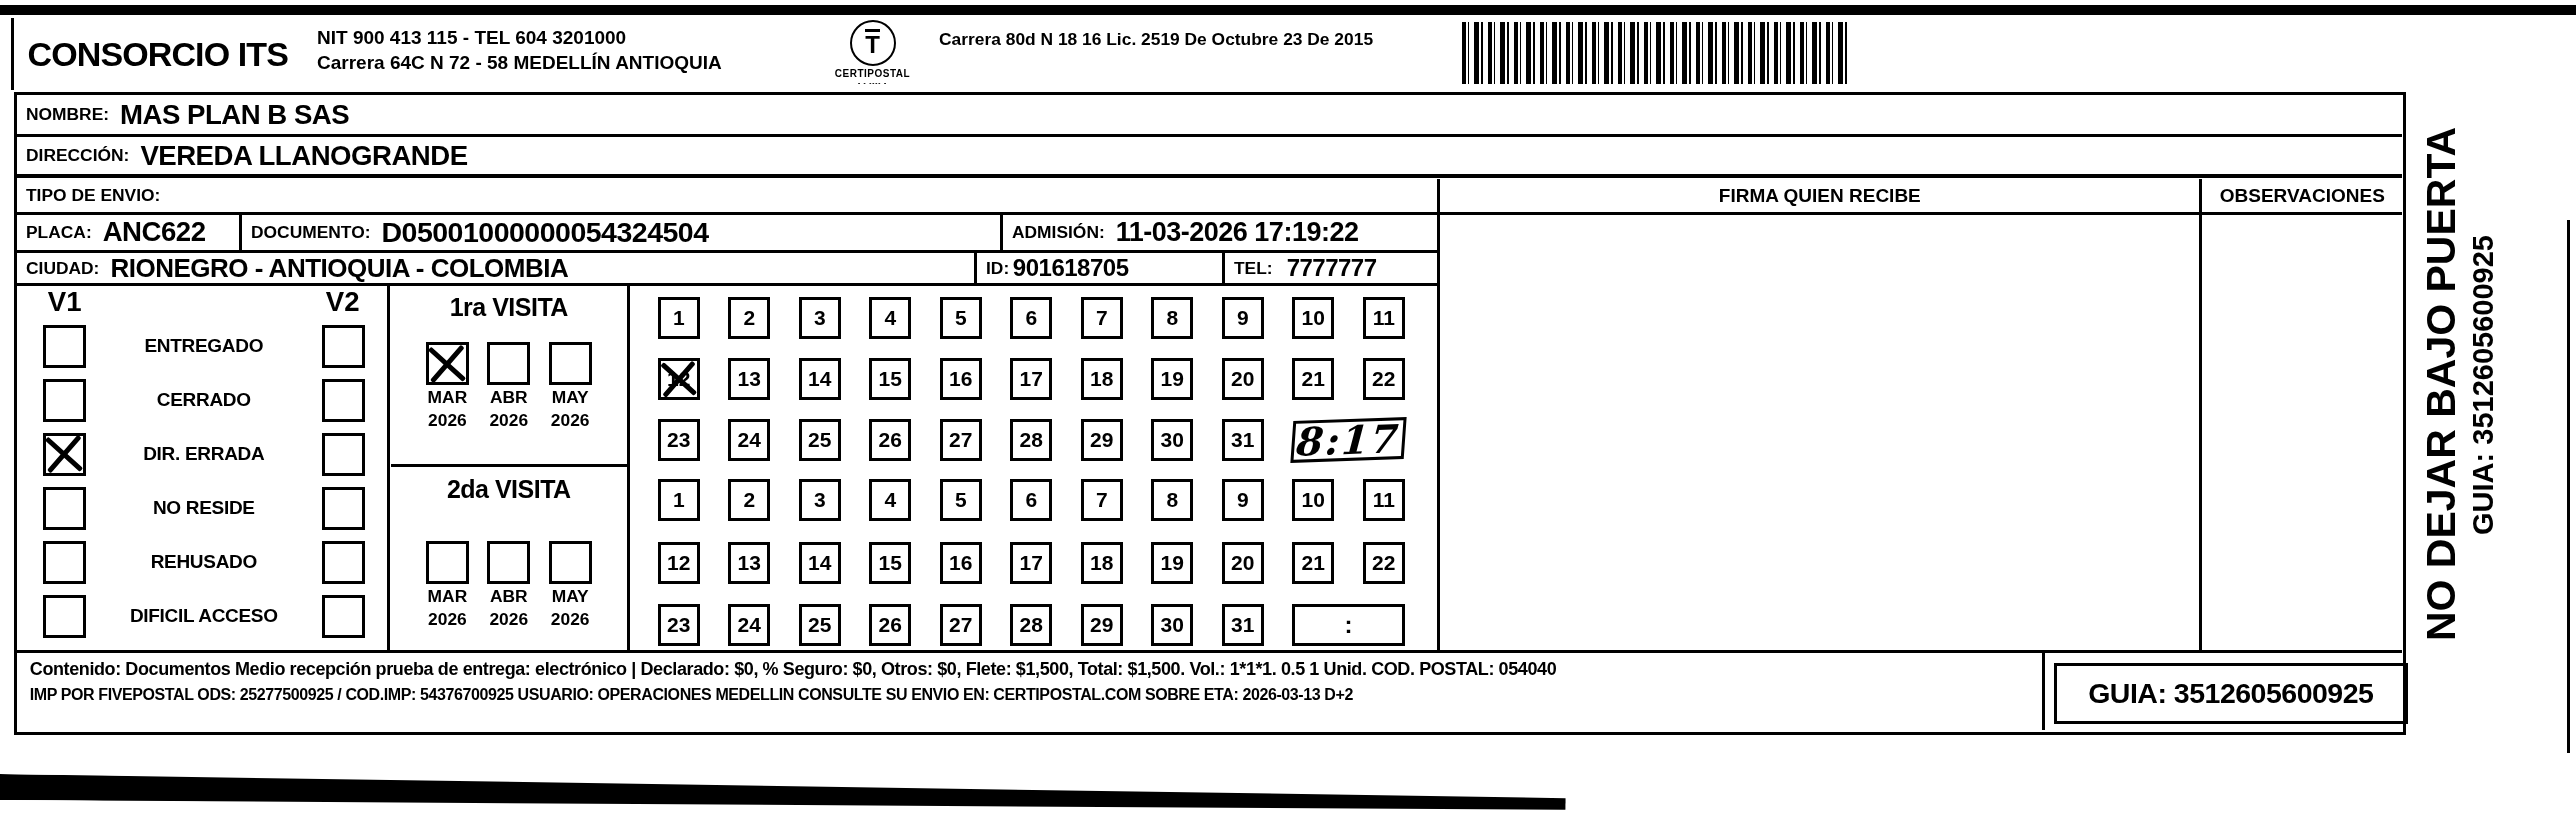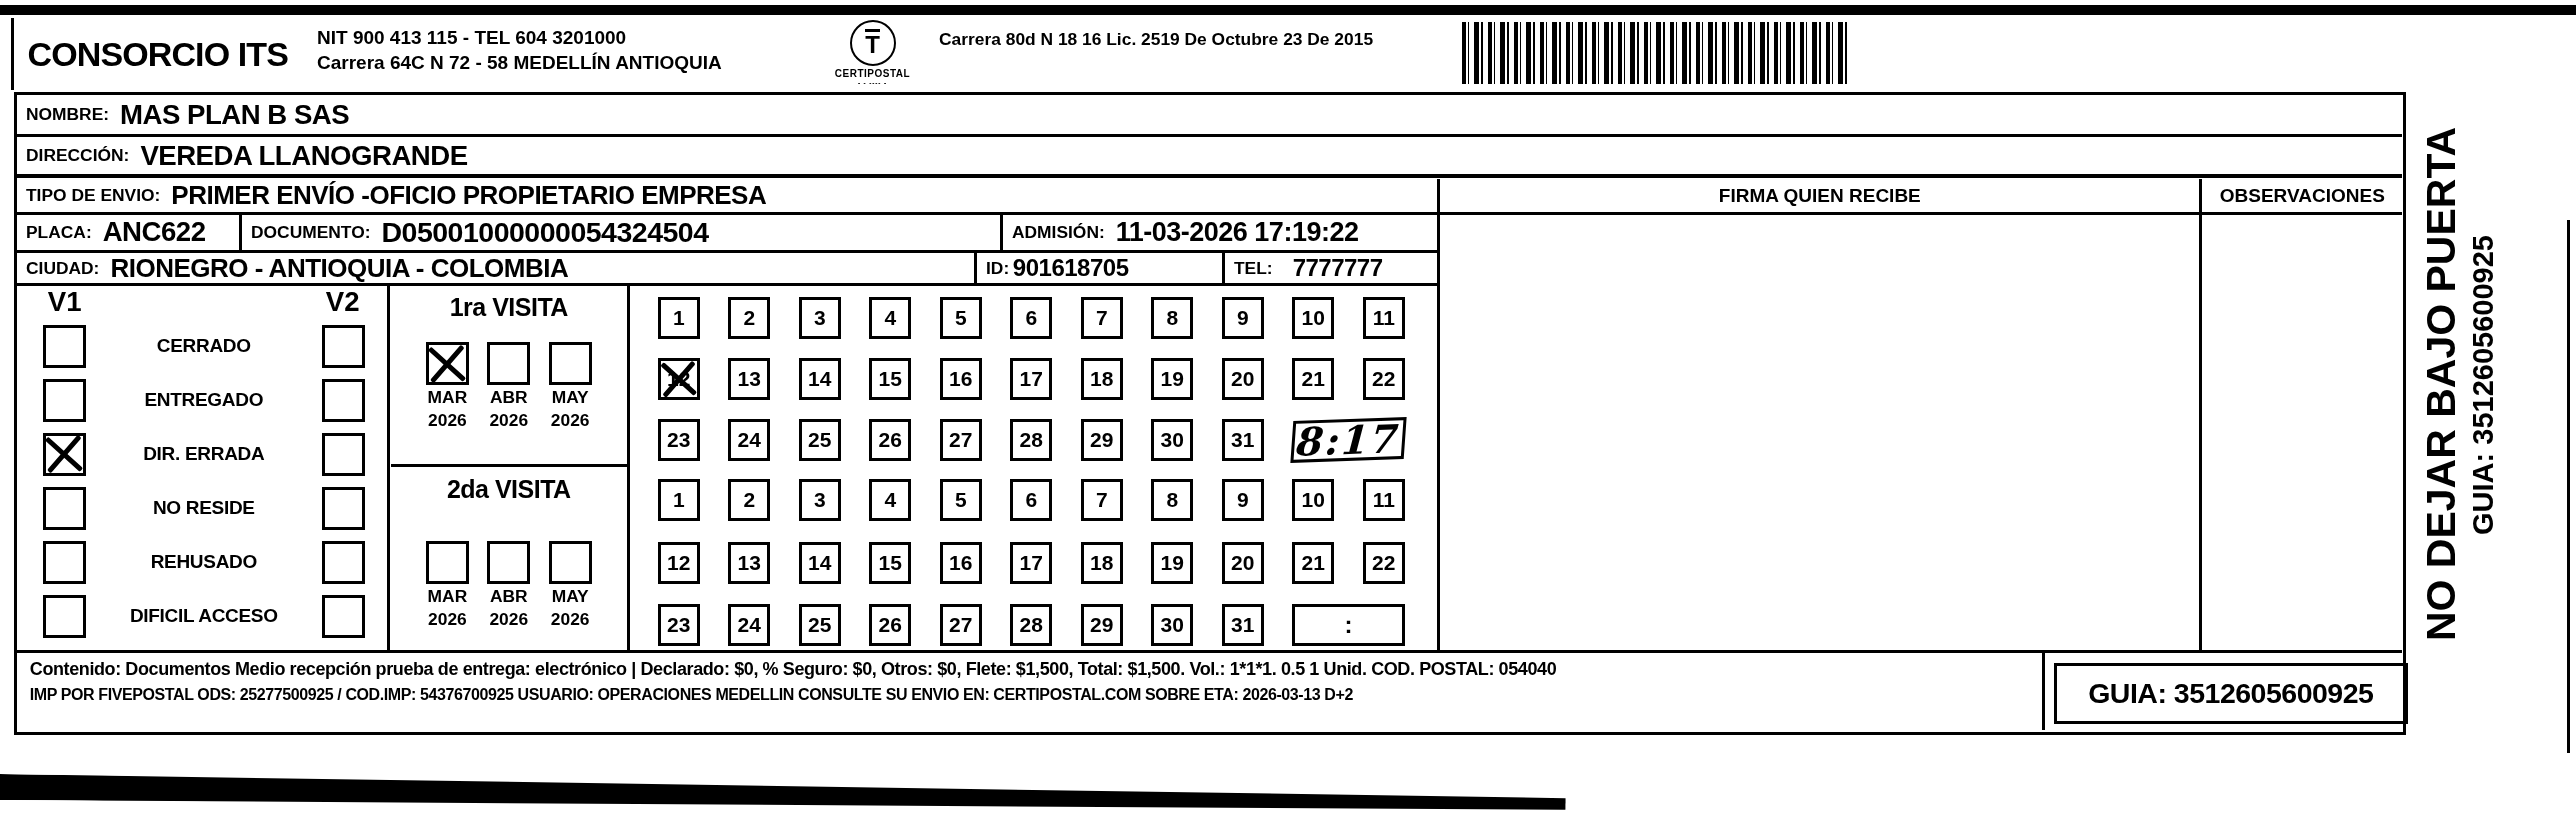--- a/index.html
+++ b/index.html
@@ -140,21 +140,20 @@
       <span class="lbl lbl-sm">NOMBRE:</span>
       <span class="val val-lg">MAS PLAN B SAS</span>
     </div>
     <div class="cell row-dir">
       <span class="lbl lbl-sm">DIRECCIÓN:</span>
       <span class="val val-lg">VEREDA LLANOGRANDE</span>
     </div>
 
     <div class="cell row3 tipo-cell">
       <span class="lbl lbl-sm">TIPO DE ENVIO:</span>
-      <span class="val" style="font-size:26px;">PRIMER ENVÍO -OFICIO PROPIETARIO EMPRESA</span>
     </div>
     <div class="cell row3 firma-cell">FIRMA QUIEN RECIBE</div>
     <div class="cell row3 obs-cell">OBSERVACIONES</div>
 
     <div class="cell row4 placa-cell">
       <span class="lbl lbl-sm">PLACA:</span>
       <span class="val val-lg">ANC622</span>
     </div>
     <div class="cell row4 doc-cell">
       <span class="lbl lbl-sm">DOCUMENTO:</span>
@@ -167,43 +166,43 @@
 
     <div class="cell row5 ciudad-cell">
       <span class="lbl lbl-sm">CIUDAD:</span>
       <span class="val" style="font-size:26px;">RIONEGRO - ANTIOQUIA - COLOMBIA</span>
     </div>
     <div class="cell row5 id-cell">
       <span class="lbl lbl-sm" style="margin-right:3.7px;">ID:</span>
       <span class="val" style="font-size:24px;">901618705</span>
     </div>
     <div class="cell row5 tel-cell">
-      <span class="lbl lbl-sm" style="margin-right:20px;">TEL:</span>
+      <span class="lbl lbl-sm" style="margin-right:14px;">TEL:</span>
       <span class="val" style="font-size:24px;">7777777</span>
     </div>
 
     <div class="vline vl-left"></div>
     <div class="vline vl-obs"></div>
     <div class="abs" style="left:1423px;top:84px;width:962px;height:471px;"></div>
 
     <div class="abs checkarea">
       <div class="status-block">
         <div class="vheads">
           <span class="vh vh1">V1</span>
           <span class="vh vh2">V2</span>
         </div>
         <div id="status-rows">
             <div class="srow">
               <div class="cbx"></div>
+              <div class="slabel">ENTREGADO</div>
+              <div class="cbx"></div>
+            </div>
+            <div class="srow">
+              <div class="cbx"></div>
               <div class="slabel">CERRADO</div>
-              <div class="cbx"></div>
-            </div>
-            <div class="srow">
-              <div class="cbx"></div>
-              <div class="slabel">ENTREGADO</div>
               <div class="cbx"></div>
             </div>
             <div class="srow">
               <div class="cbx xmark"></div>
               <div class="slabel">DIR. ERRADA</div>
               <div class="cbx"></div>
             </div>
             <div class="srow">
               <div class="cbx"></div>
               <div class="slabel">NO RESIDE</div>

